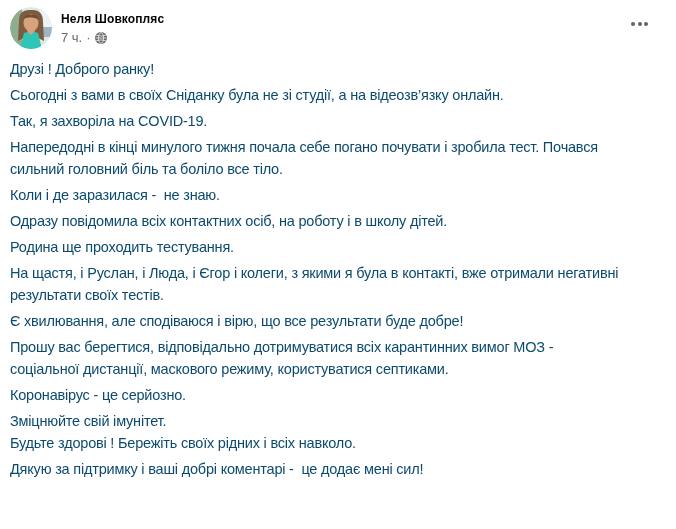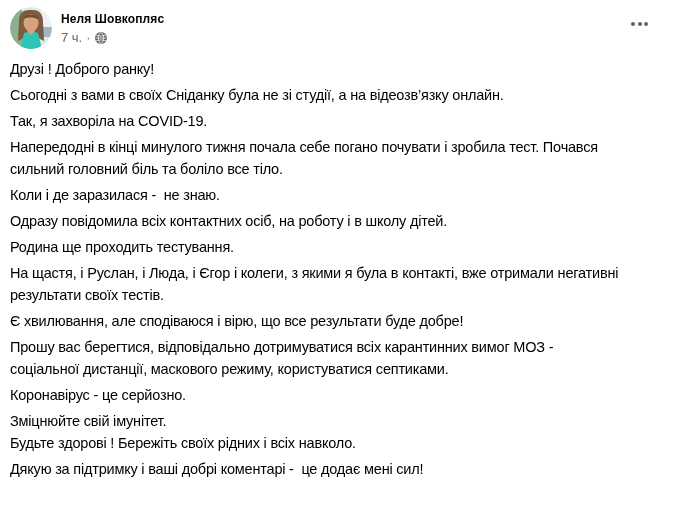--- a/index.html
+++ b/index.html
@@ -81,21 +81,21 @@
   }
   .post-body {
     padding: 9px 8px 0 10px;
   }
   .post-body p {
     margin: 0 0 4px 0;
     font-size: 14.5px;
     line-height: 22px;
     letter-spacing: -0.2px;
     white-space: pre-line;
-    color: #000000;
+    color: #0c4a6e;
   }
 </style>
 </head>
 <body>
 
 <div class="post">
 
   <div class="post-header">
 
     <span class="avatar">

